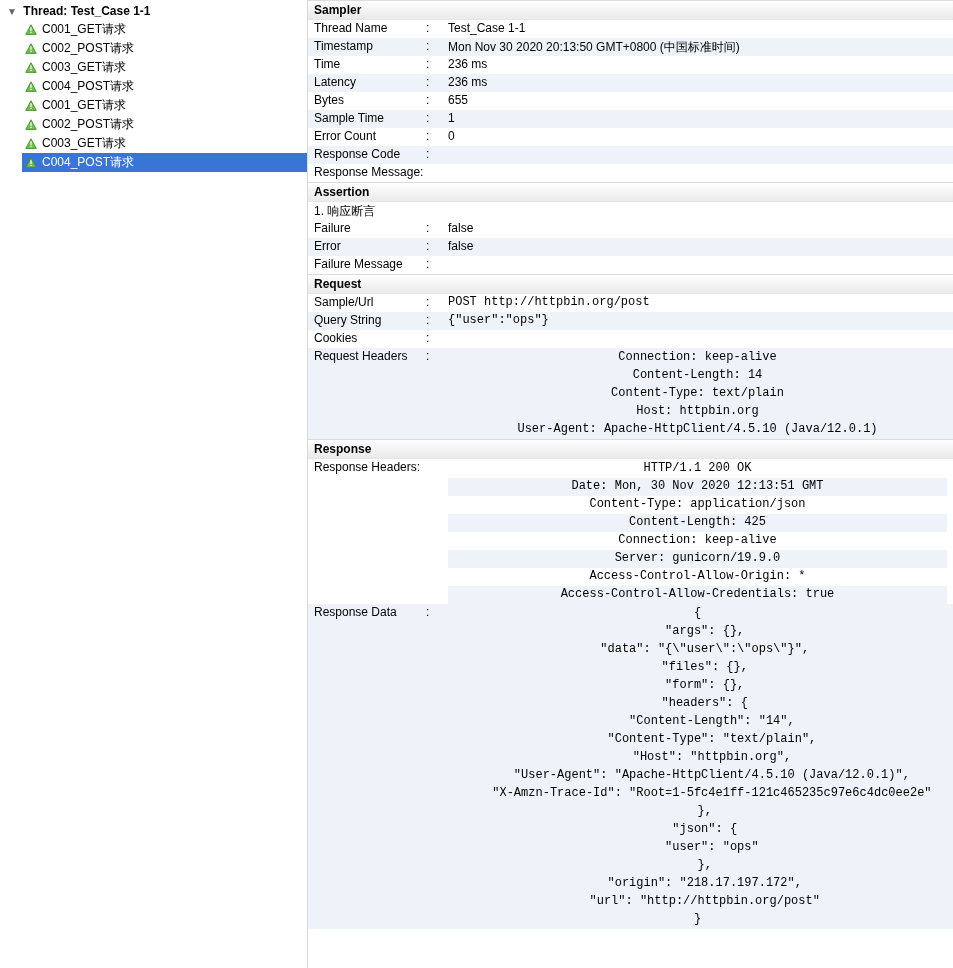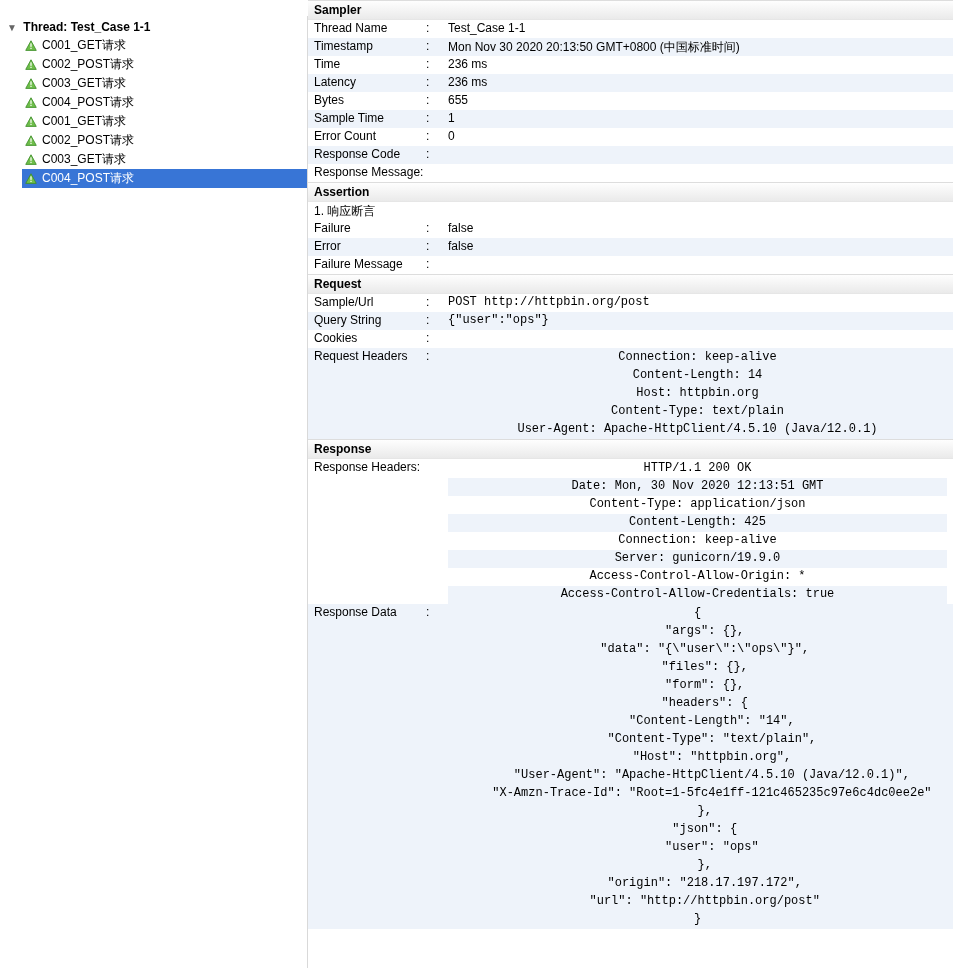--- a/index.html
+++ b/index.html
@@ -1,18 +1,18 @@
 <!DOCTYPE html>
 <html><head>
 <meta charset="utf-8">
 <style>
   * { box-sizing: border-box; margin: 0; padding: 0; }
   html, body { width: 953px; height: 968px; font-family: Tahoma, Arial, sans-serif; font-size: 12px; color: #000; background: #fff; overflow: hidden; }
   body { display: flex; }
-  .sidebar { width: 308px; background: #fff; border-right: 1px solid #d9d9d9; padding-top: 2px; margin-top: 16px; }
+  .sidebar { width: 308px; background: #fff; border-right: 1px solid #d9d9d9; padding-top: 2px; }
   .tree-root { padding-left: 6px; }
   .tree-toggle { display: inline-block; width: 12px; text-align: center; color: #666; font-size: 10px; vertical-align: middle; margin-right: 2px; }
   .tree-root-label { font-weight: bold; display: inline-block; padding: 2px 0; }
   .tree-items { padding-left: 22px; }
   .tree-item { display: flex; align-items: center; height: 19px; padding-left: 2px; cursor: default; }
   .tree-item.selected { background: #3875d6; color: #fff; }
   .tree-item .icon { width: 14px; height: 14px; margin-right: 4px; flex-shrink: 0; }
   .tree-item .label { white-space: nowrap; }
 
   .main { flex: 1; overflow: auto; }
@@ -188,21 +188,21 @@
         <div class="val">{"user":"ops"}</div>
       </div>
       <div class="row">
         <div class="key">Cookies</div>
         <div class="colon">:</div>
         <div class="val"></div>
       </div>
       <div class="row">
         <div class="key">Request Headers</div>
         <div class="colon">:</div>
-        <div class="val"><div class="ml"><div class="line">Connection: keep-alive</div><div class="line">Content-Length: 14</div><div class="line">Host: httpbin.org</div><div class="line">Content-Type: text/plain</div><div class="line">User-Agent: Apache-HttpClient/4.5.10 (Java/12.0.1)</div></div></div>
+        <div class="val"><div class="ml"><div class="line">Connection: keep-alive</div><div class="line">Content-Length: 14</div><div class="line">Content-Type: text/plain</div><div class="line">Host: httpbin.org</div><div class="line">User-Agent: Apache-HttpClient/4.5.10 (Java/12.0.1)</div></div></div>
       </div>
     </div>
 
   <div class="section-header">Response</div>
   <div class="rows" id="rows-response">
       <div class="row">
         <div class="key">Response Headers:</div>
         <div class="colon"></div>
         <div class="val"><div class="ml"><div class="line">HTTP/1.1 200 OK</div><div class="line">Date: Mon, 30 Nov 2020 12:13:51 GMT</div><div class="line">Content-Type: application/json</div><div class="line">Content-Length: 425</div><div class="line">Connection: keep-alive</div><div class="line">Server: gunicorn/19.9.0</div><div class="line">Access-Control-Allow-Origin: *</div><div class="line">Access-Control-Allow-Credentials: true</div></div></div>
       </div>

